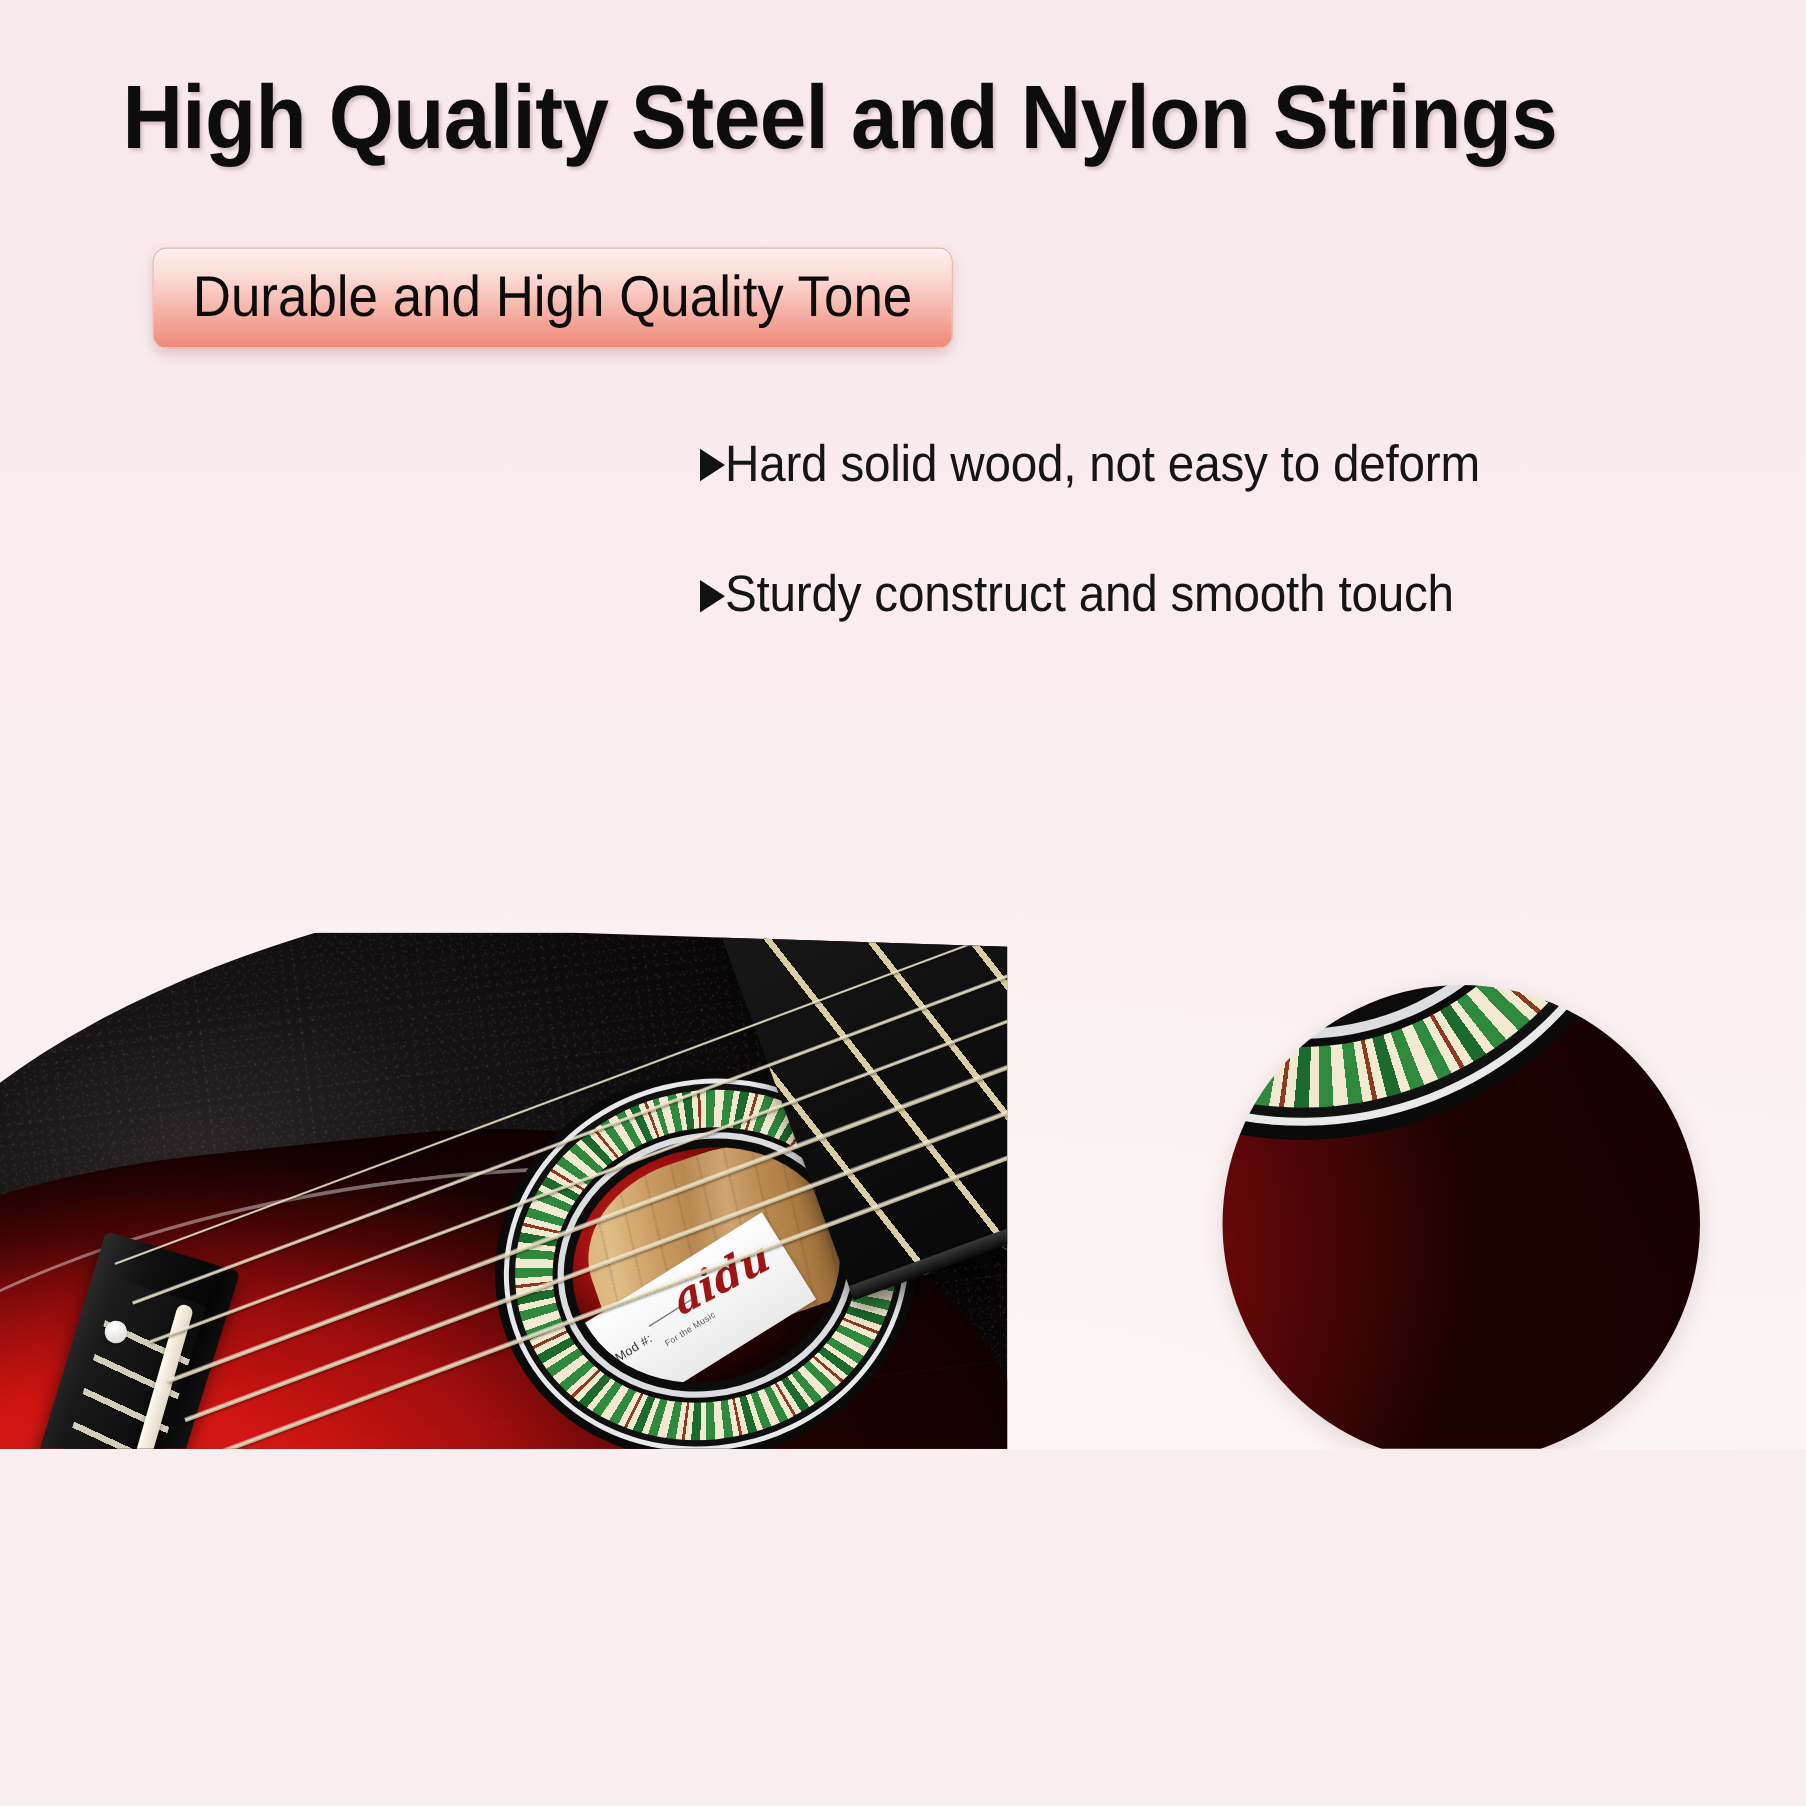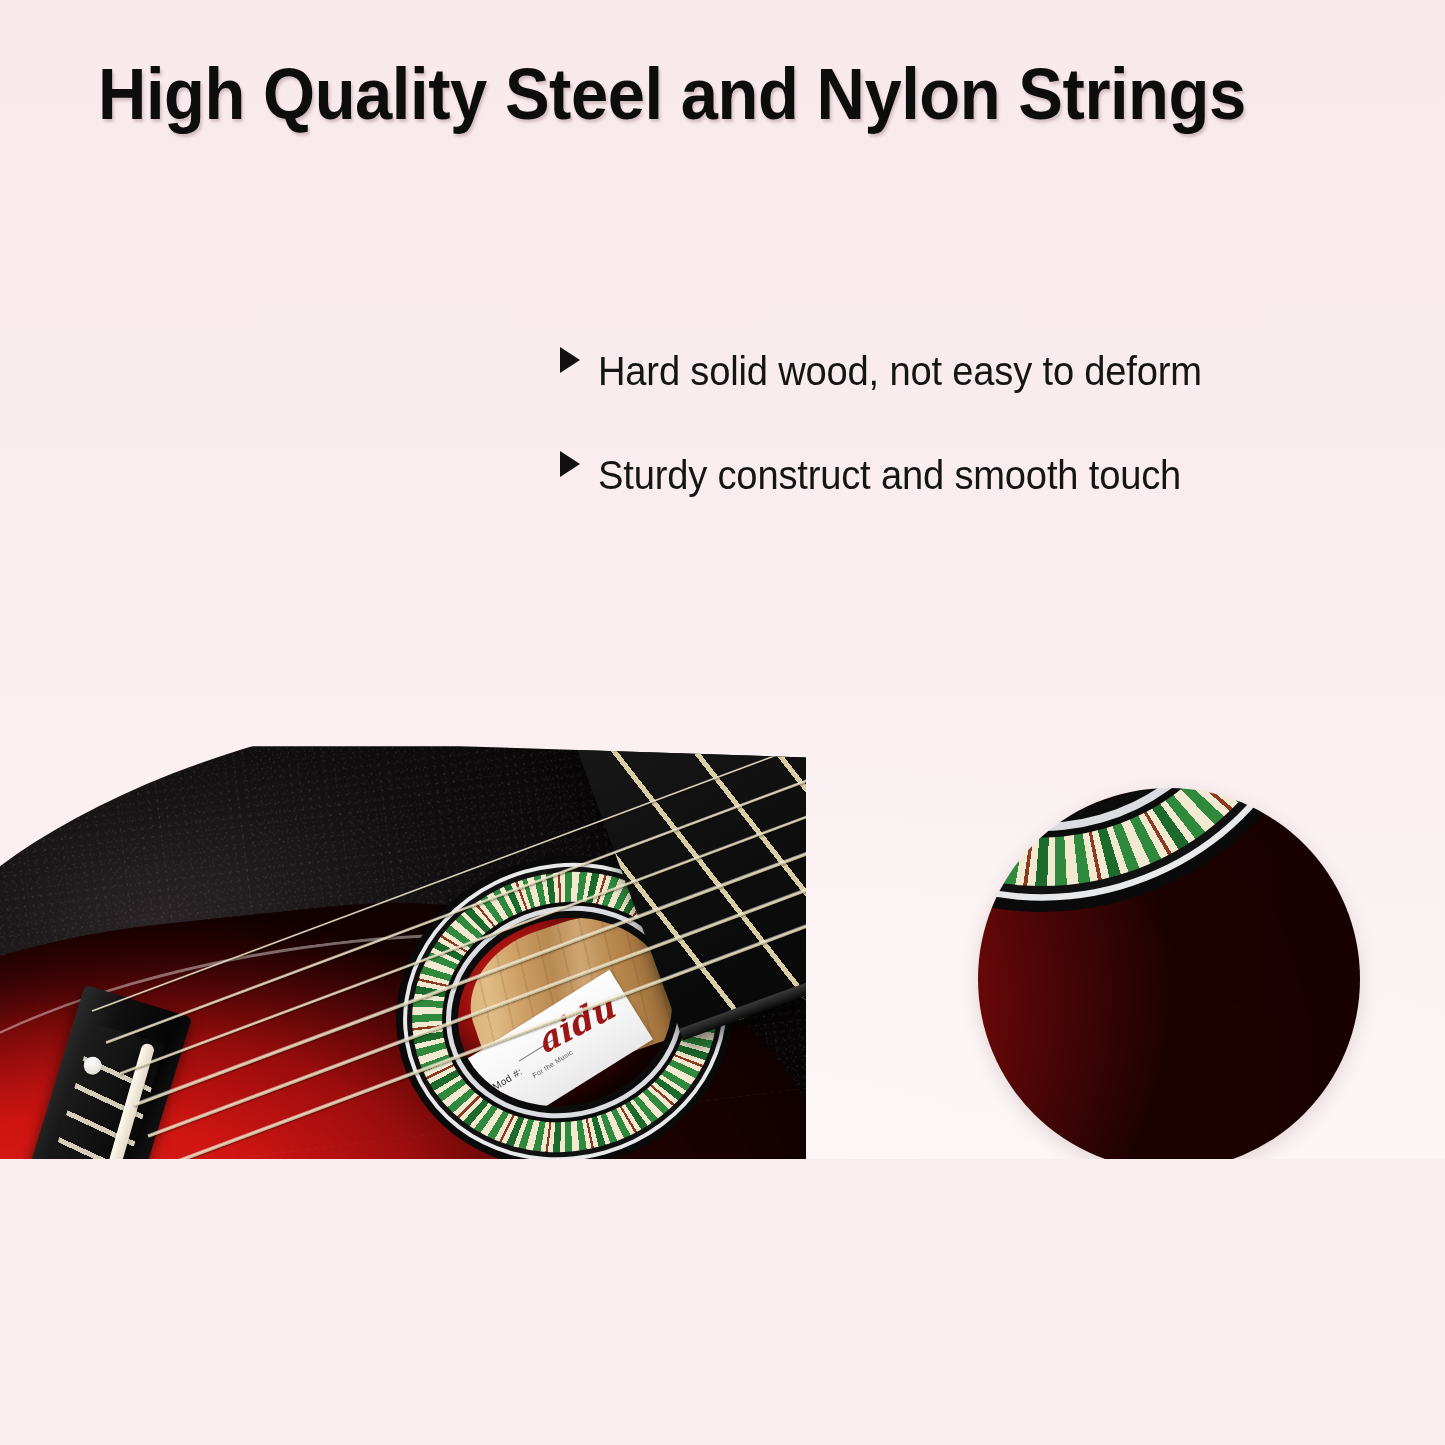--- a/index.html
+++ b/index.html
@@ -35,21 +35,21 @@
     border:1px solid #e8b3ab;
     box-shadow:0 5px 10px rgba(150,90,90,0.25), inset 0 1px 0 rgba(255,255,255,0.7);
     font-size:46px;line-height:1.05;color:#0c0c0c;font-weight:400;
     transform:scaleX(0.92);transform-origin:left center;
     white-space:nowrap;
   }
 
   
   .bullets{position:absolute;left:560px;top:345px;width:870px;}
   .bullet{
-    display:flex;align-items:flex-start;gap:18px;
+    display:flex;align-items:center;
     margin-bottom:52px;
   }
   .bullet:last-child{margin-bottom:18px;}
   .tri{
     flex:0 0 auto;
     width:0;height:0;
     border-left:20px solid #111;
     border-top:13px solid transparent;
     border-bottom:13px solid transparent;
     margin-top:2px;
@@ -247,20 +247,23 @@
     transform:scale(1.62);transform-origin:594px 470px;
   }
 </style>
 </head>
 <body>
 
 <div id="stage">
 
   <div class="headline">High Quality Steel and Nylon Strings</div>
 
+  <div class="badge-wrap">
+    <div class="badge">Durable and High Quality Tone</div>
+  </div>
 
   <div class="bullets">
 
     <div class="bullet">
       <span class="tri"></span>
       <span class="btxt">Hard solid wood, not easy to deform</span>
     </div>
 
 
     <div class="bullet">

